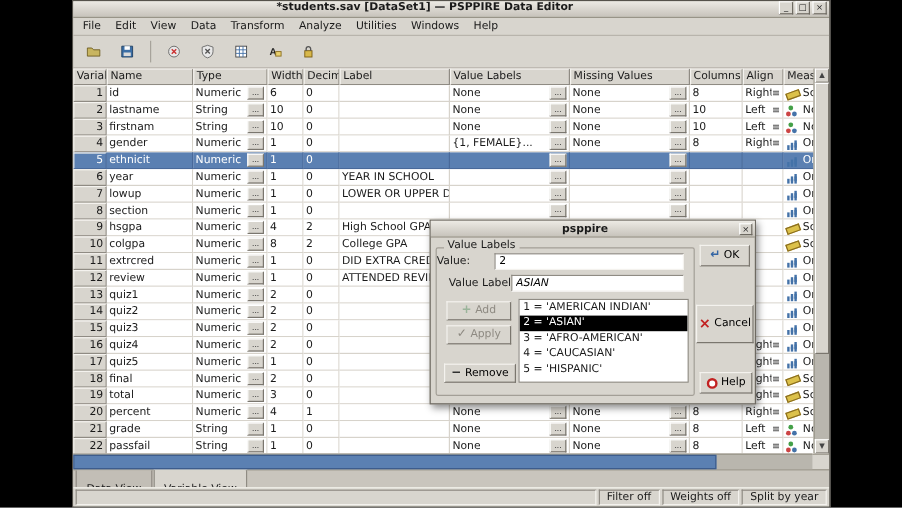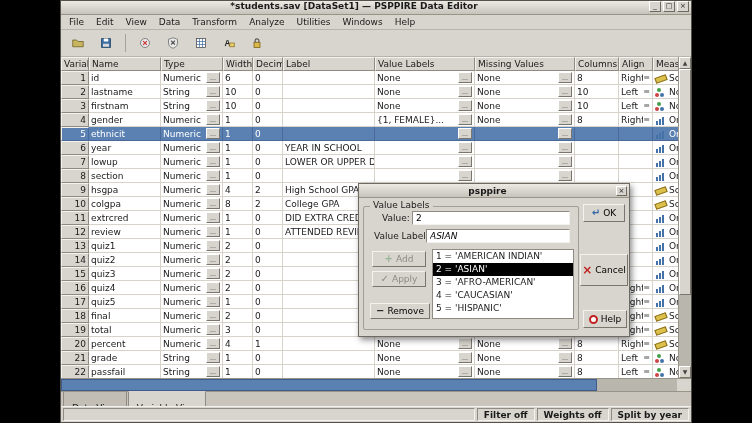--- a/index.html
+++ b/index.html
@@ -94,21 +94,21 @@
   .hthumb { position:absolute; left:0; top:0; bottom:0; width:87%;
      background:#5b80b2; border:1px solid #3d5c8c; }
   .hcorner { width:14px; flex:none; background:#d8d5ce; border-top:1px solid #989488; }
   
   .tabbar { height:15px; flex:none; display:flex; align-items:stretch; background:#c9c5bd; padding-left:2px; border-top:1px solid #989488; }
   .tab { padding:11px 8px; background:#c2beb6; border:1px solid #8f8b83; border-top:none; margin-right:1px; line-height:11px; }
   .tab.active { background:#d8d5ce; border-top:1px solid #d8d5ce; margin-top:-1px; }
   .tab-filler { flex:1; }
   
   .statusbar { height:16px; flex:none; display:flex; gap:2px; padding:1px 2px; background:#d8d5ce; border-top:1px solid #f2f0ea; }
-  .status-seg { border:1px solid; border-color:#8f8b83 #f4f2ee #f4f2ee #8f8b83; padding:0 6px; line-height:12px; white-space:nowrap;font-weight:bold; }
+  .status-seg { border:1px solid; border-color:#8f8b83 #f4f2ee #f4f2ee #8f8b83; padding:0 6px; line-height:12px; white-space:nowrap; }
   .status-main { flex:1; }
   
   .dialog {
     position:absolute; left:297px; top:126px; width:272px; height:154px;
     background:#d8d5ce; border:1px solid #6e6a62; box-shadow:2px 3px 6px rgba(0,0,0,.45); z-index:10;
   }
   .dlg-title { height:14px; display:flex; align-items:center;
     background:linear-gradient(#eceae4,#c7c3bb); border-bottom:1px solid #989488; }
   .dlg-title .t { flex:1; text-align:center; font-weight:bold; }
   .dlg-close { width:11px; height:10px; margin-right:2px; flex:none; background:#d8d5ce; text-align:center;
@@ -852,21 +852,21 @@
     </div>
 
     <div class="dialog">
       <div class="dlg-title">
         <span class="t">psppire</span>
         <span class="dlg-close">×</span>
       </div>
       <div class="dlg-body">
         <div class="vl-frame">
           <span class="vl-legend">Value Labels</span>
-          <span class="flabel" style="left:18px;top:6px;">Value:</span>
+          <span class="flabel" style="left:0;top:6px;">Value:</span>
           <input class="finput" style="left: 48px; top: 4px; width: 158px;" value="2">
           <span class="flabel" style="left:10px;top:24px;">Value Label:</span>
           <input class="finput" style="left: 62px; top: 22px; width: 144px; font-style: italic;" value="ASIAN">
           <button class="btn disabled" style="left:8px;top:44px;width:54px;height:16px;text-align:right;">
             <span class="ico ico-add"></span>
             <span>Add</span>
           </button>
           <button class="btn disabled" style="left:8px;top:64px;width:54px;height:16px;">
             <span class="ico ico-apply"></span>
             <span>Apply</span>

